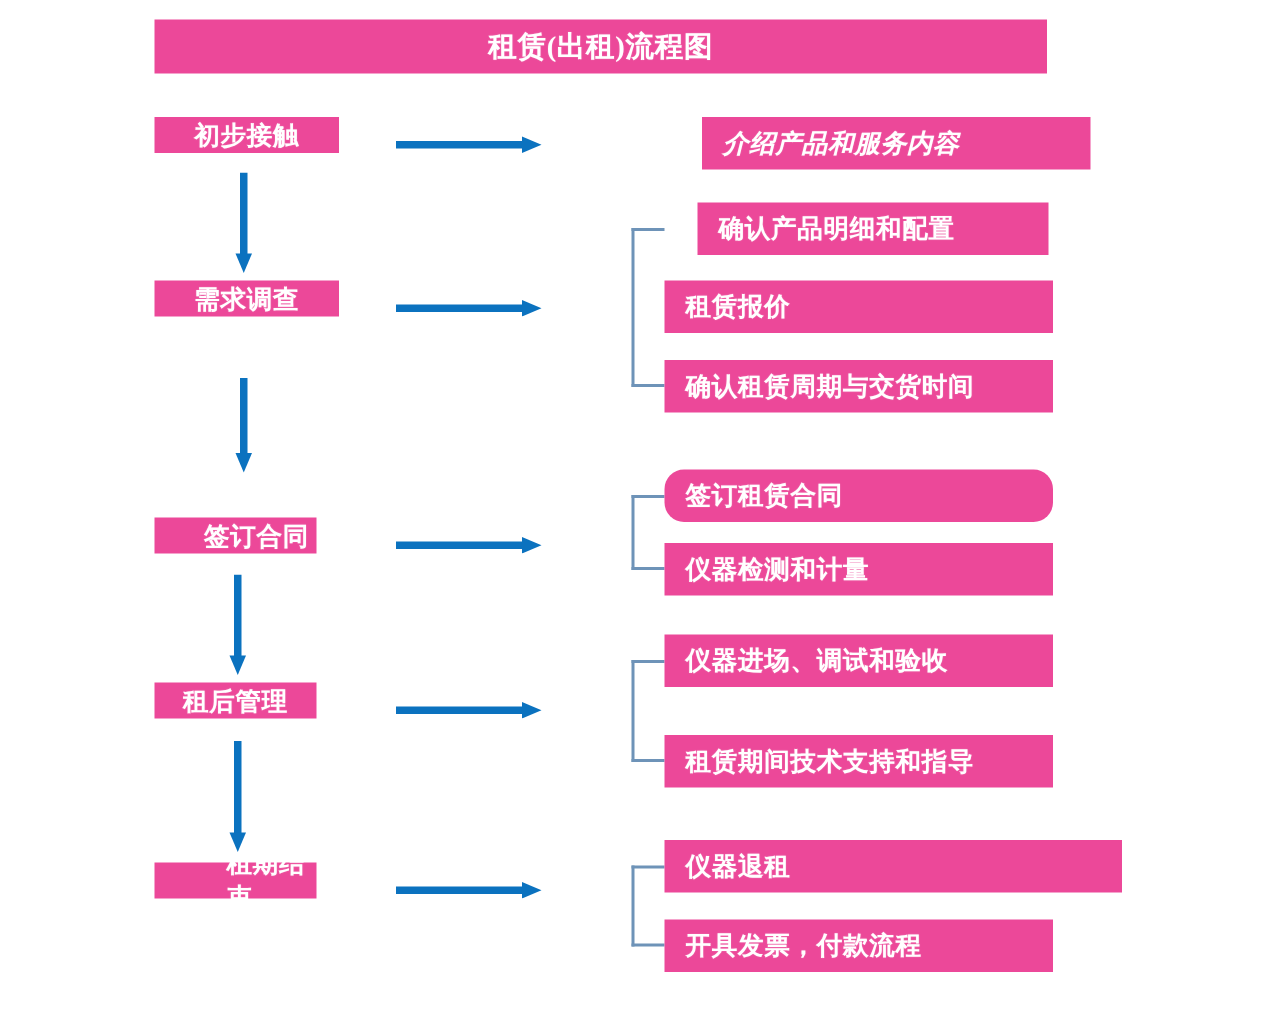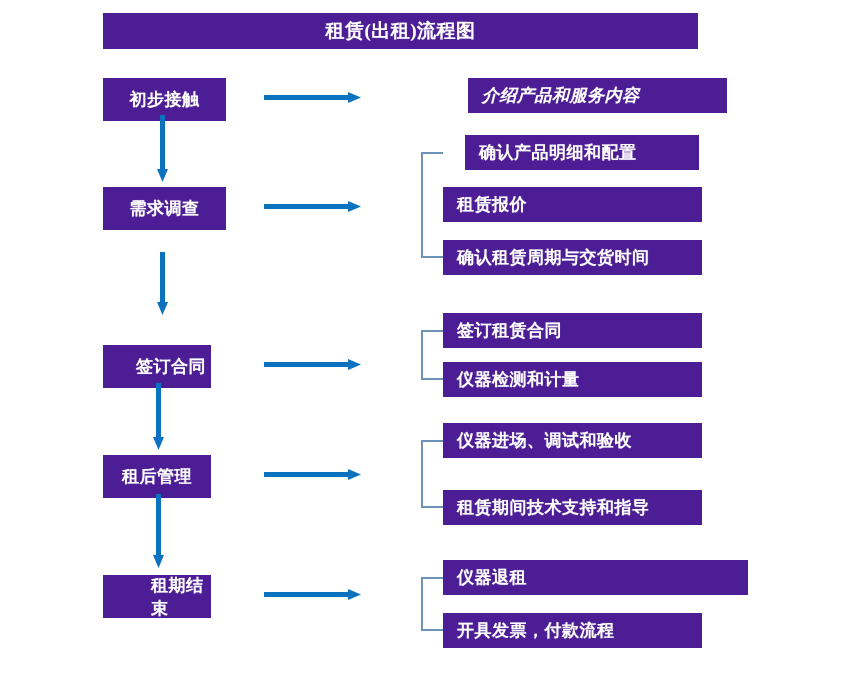--- a/index.html
+++ b/index.html
@@ -15,39 +15,39 @@
     font-family: "Liberation Serif", "DejaVu Serif", serif;
   }
   #canvas {
     position: absolute;
     left: 0; top: 0;
     width: 844px;
     height: 688px;
   }
   .box {
     position: absolute;
-    background: #4c1d95;
+    background: #ec4899;
     color: #ffffff;
     font-weight: bold;
     display: flex;
     align-items: center;
     box-sizing: border-box;
     letter-spacing: 0.5px;
     text-shadow: 0 0 1px rgba(255,255,255,0.35);
   }
   .title-bar {
     left: 103px;
     top: 13px;
     width: 595px;
     height: 36px;
     justify-content: center;
     font-size: 19px;
   }
   .stage-box {
-    height: 43px;
+    height: 24px;
     justify-content: center;
     font-size: 17px;
   }
   .detail-box {
     height: 35px;
     padding-left: 14px;
     justify-content: flex-start;
     font-size: 17px;
   }
   .h-arrow {
@@ -137,20 +137,20 @@
 
   <div class="bracket" style="left:421px; top:152px; width:22px; height:106px;"></div>
   <div class="bracket" style="left:421px; top:330px; width:22px; height:50px;"></div>
   <div class="bracket" style="left:421px; top:440px; width:22px; height:68px;"></div>
   <div class="bracket" style="left:421px; top:577px; width:22px; height:54px;"></div>
 
   <div class="box detail-box" style="left:468px; top:78px; width:259px;font-style:italic;">介绍产品和服务内容</div>
   <div class="box detail-box" style="left:465px; top:135px; width:234px;">确认产品明细和配置</div>
   <div class="box detail-box" style="left:443px; top:187px; width:259px;text-align:center;">租赁报价</div>
   <div class="box detail-box" style="left:443px; top:240px; width:259px;">确认租赁周期与交货时间</div>
-  <div class="box detail-box" style="left:443px; top:313px; width:259px;">签订租赁合同</div>
+  <div class="box detail-box" style="left:443px; top:313px; width:259px;border-radius:13px;">签订租赁合同</div>
   <div class="box detail-box" style="left:443px; top:362px; width:259px;">仪器检测和计量</div>
   <div class="box detail-box" style="left:443px; top:423px; width:259px;">仪器进场、调试和验收</div>
   <div class="box detail-box" style="left:443px; top:490px; width:259px;">租赁期间技术支持和指导</div>
   <div class="box detail-box" style="left:443px; top:560px; width:305px;">仪器退租</div>
   <div class="box detail-box" style="left:443px; top:613px; width:259px;">开具发票，付款流程</div>
 
 </div>
 
 </body></html>

